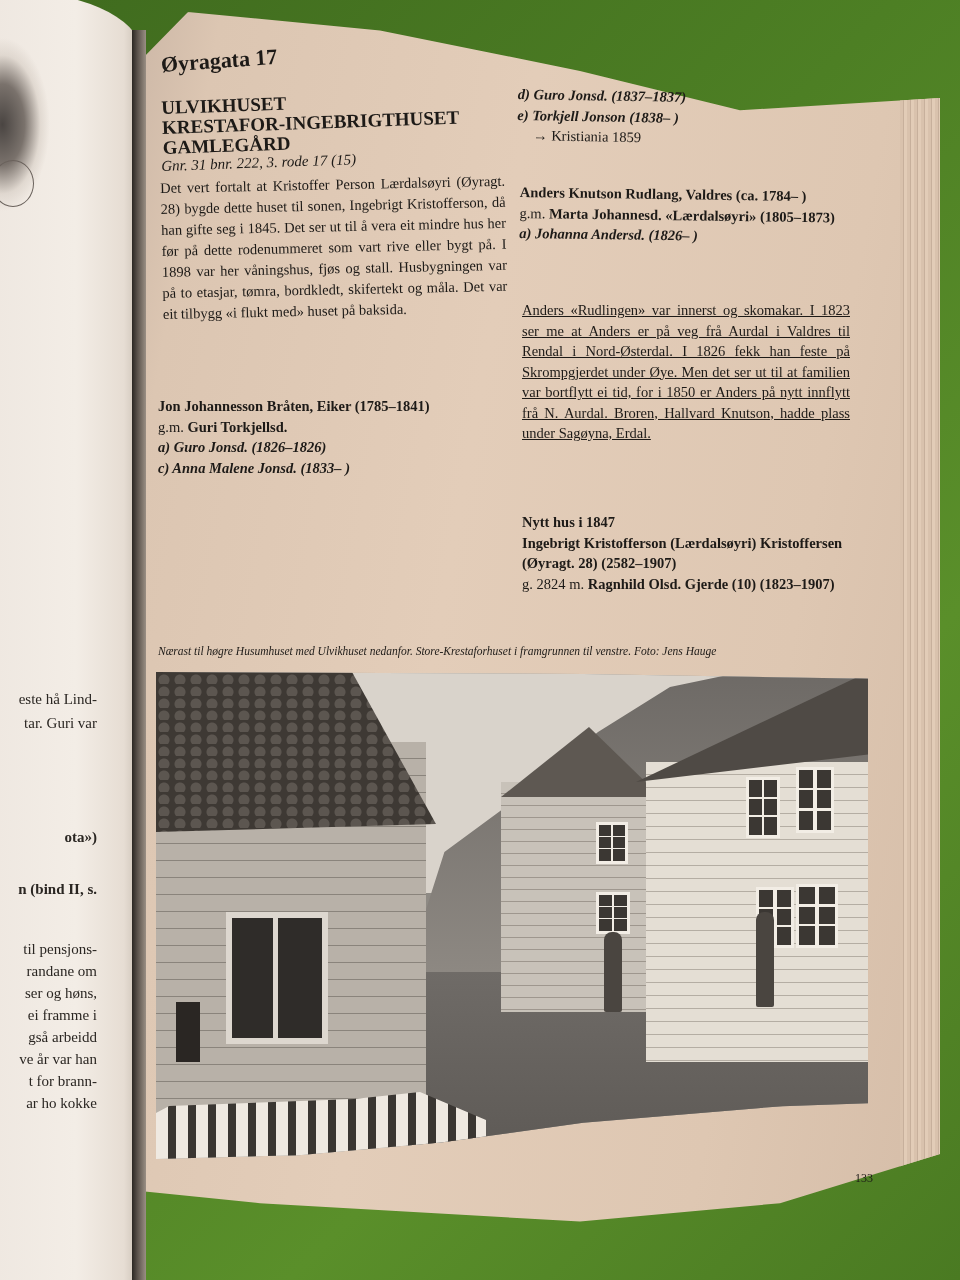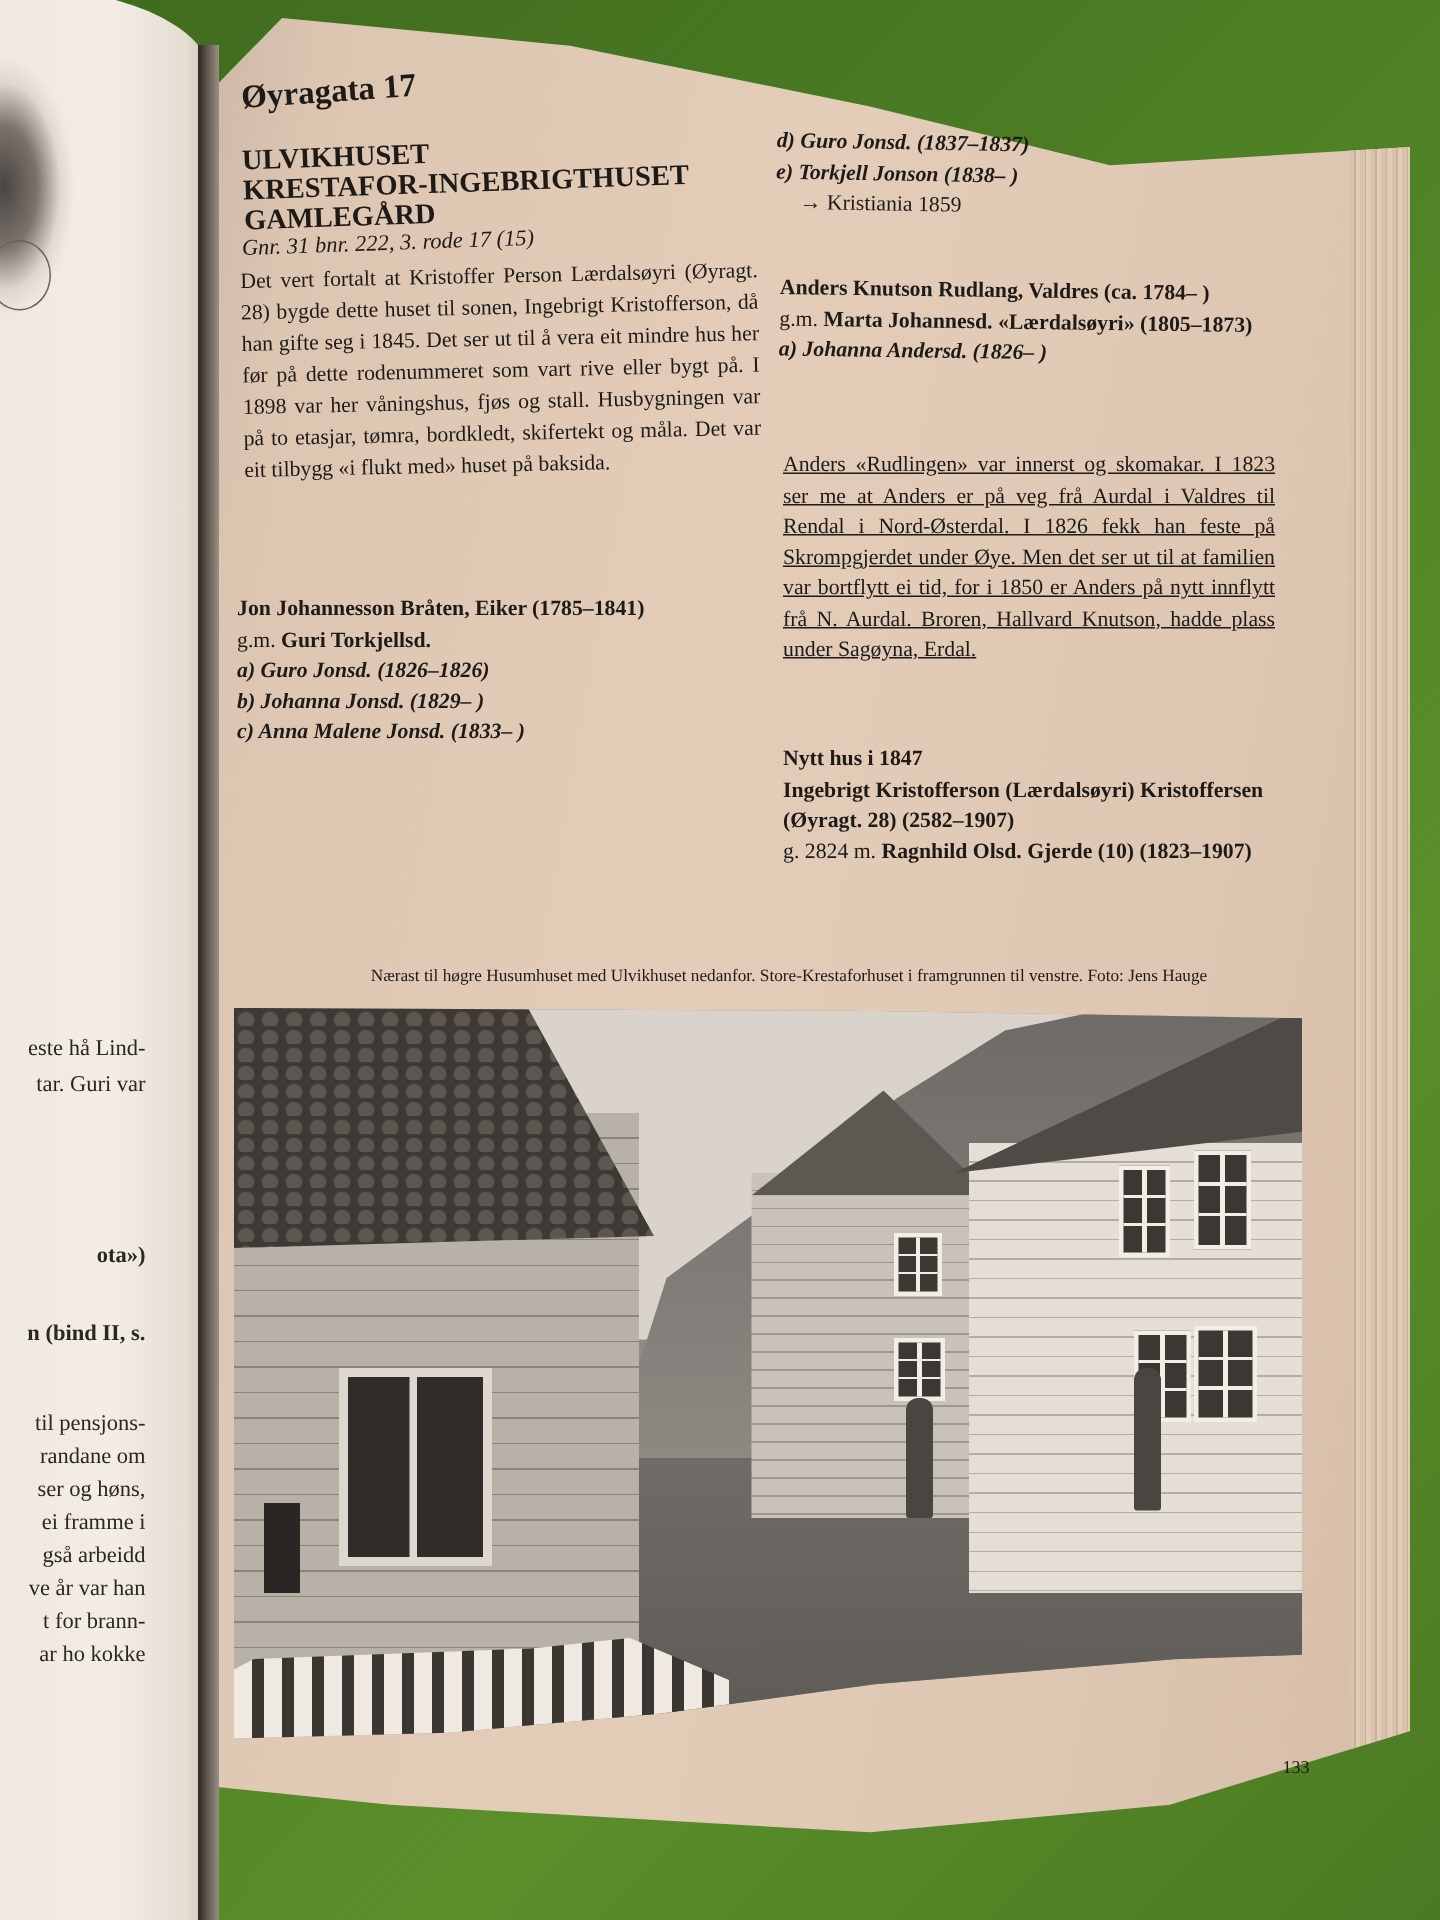--- a/index.html
+++ b/index.html
@@ -59,25 +59,24 @@
     text-align:justify; transform:rotate(-1.2deg); transform-origin:left top;
   }
   .block { position:absolute; font-size:14.5px; line-height:20.5px; }
   .b { font-weight:bold; }
   .i { font-style:italic; font-weight:bold; }
   .indent { padding-left:16px; }
   .col-left { left:158px; top:396px; width:350px; }
   .col-right-top { left:518px; top:84px; width:360px; transform:rotate(1deg); transform-origin:left top; }
   .col-right-anders { left:520px; top:182px; width:360px; transform:rotate(0.8deg); transform-origin:left top; }
   .col-right-para { left:522px; top:300px; width:328px; text-align:justify;text-decoration:underline; }
-  .col-right-nytt { left:522px; top:496px; width:330px; }
+  .col-right-nytt { left:522px; top:512px; width:330px; }
   .caption {
-    position:absolute; left:176px; top:645px; width:700px; font-size:11.5px;
+    position:absolute; left:158px; top:645px; width:700px; font-style:italic; font-size:11.5px;
     white-space:nowrap;
-    text-align:center;
   }
   .photo {
     position:absolute; left:156px; top:672px; width:712px; height:490px; overflow:hidden;
     background:#8e8a84;
     clip-path: polygon(0 0, 60% 0.4%, 100% 1.4%, 100% 88%, 88% 88.6%, 60% 92%, 40% 96%, 20% 98.6%, 0 99.4%);
   }
   .sky { position:absolute; left:0; top:0; width:100%; height:45%; background:#d9d3cb; }
   .mountain {
     position:absolute; left:250px; top:0; width:480px; height:300px;
     background: linear-gradient(180deg,#6e6a66,#8d8882);
@@ -165,21 +164,20 @@
   <div class="gnr">Gnr. 31 bnr. 222, 3. rode 17 (15)</div>
   <div class="intro">Det vert fortalt at Kristoffer Person Lærdalsøyri (Øyragt. 28) bygde dette huset til sonen, Ingebrigt Kristofferson, då han gifte seg i 1845. Det ser ut til å vera eit mindre hus her før på dette rodenummeret som vart rive eller bygt på. I 1898 var her våningshus, fjøs og stall. Husbygningen var på to etasjar, tømra, bordkledt, skifertekt og måla. Det var eit tilbygg «i flukt med» huset på baksida.</div>
 
   <div class="block col-left">
     <div class="b">Jon Johannesson Bråten, Eiker (1785–1841)</div>
     <div>
       <span>g.m.</span>
       <span class="b">Guri Torkjellsd.</span>
     </div>
     <div class="i">a) Guro Jonsd. (1826–1826)</div>
-    <div class="i">b) Johanna Jonsd. (1829–      )</div>
     <div class="i">c) Anna Malene Jonsd. (1833–      )</div>
   </div>
 
   <div class="block col-right-top">
     <div class="i">d) Guro Jonsd. (1837–1837)</div>
     <div class="i">e) Torkjell Jonson (1838–      )</div>
     <div class="indent">→ Kristiania 1859</div>
   </div>
 
   <div class="block col-right-anders">

